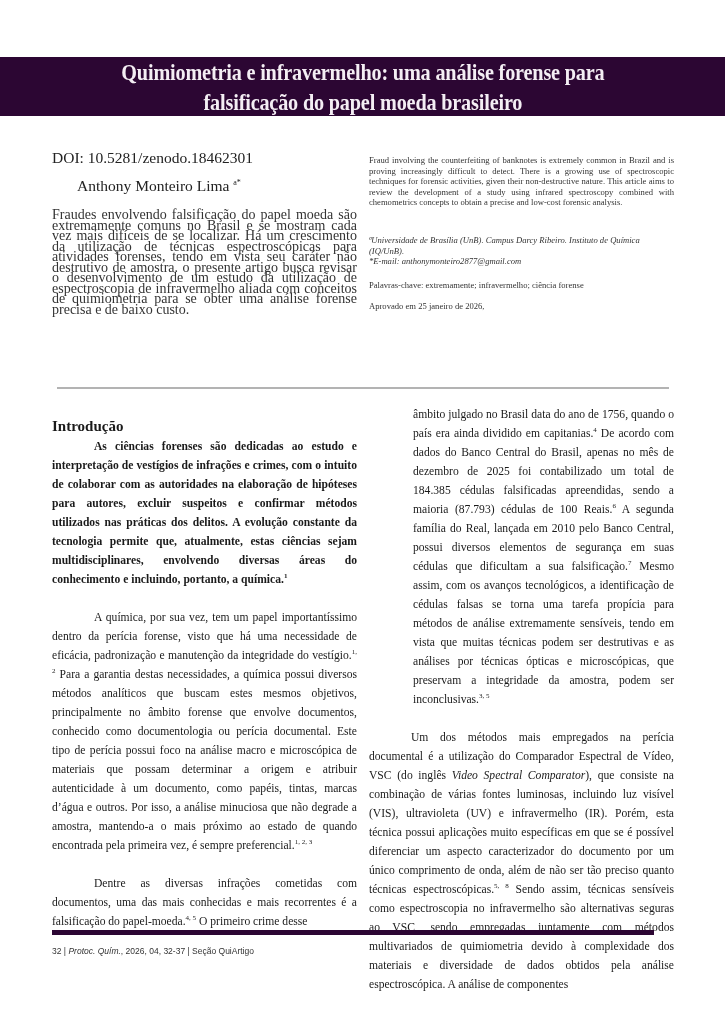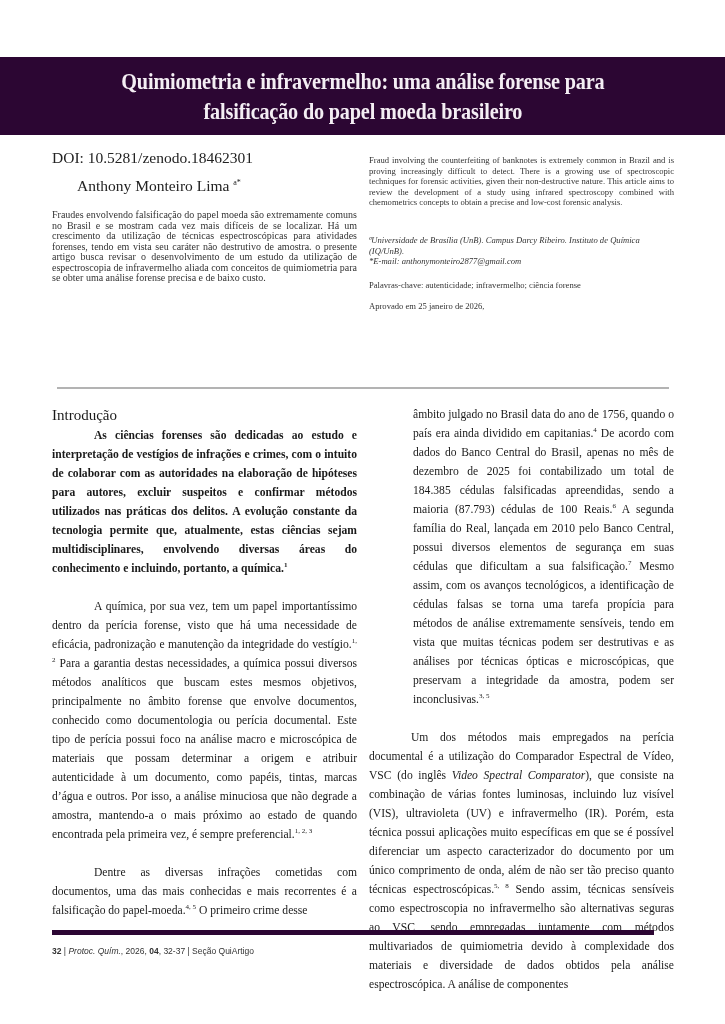--- a/index.html
+++ b/index.html
@@ -1,40 +1,40 @@
 <!DOCTYPE html>
 <html><head>
   <meta charset="utf-8">
   <style>
     html, body { margin: 0; padding: 0; background: #ffffff; }
     body { width: 725px; height: 1024px; position: relative; overflow: hidden; font-family: "Liberation Serif", serif; color: #1a1a1a; }
-    .banner { position: absolute; left: 0; top: 57px; width: 725px; height: 78px; background: #2c0633; display: flex; align-items: center; justify-content: center; }
+    .banner { position: absolute; left: 0; top: 57px; width: 725px; height: 59px; background: #2c0633; display: flex; align-items: center; justify-content: center; }
     .banner-title { color: #f4eef4; font-family: "Liberation Serif", serif; font-weight: bold; font-size: 23.5px; line-height: 30px; text-align: center; letter-spacing: -0.2px; transform: scaleX(0.86); transform-origin: center; white-space: nowrap; }
     .doi { position: absolute; left: 52px; top: 149px; font-size: 15.5px; color: #222; }
     .author { position: absolute; left: 52px; top: 177px; font-size: 15.5px; color: #222; margin-left: 25px; }
     .author sup { font-size: 8px; vertical-align: super; }
-    .abstract-pt { position: absolute; left: 52px; top: 210px; width: 305px; font-size: 10px; line-height: 10.5px; text-align: justify; color: #333; font-family: Liberation Serif, serif; }
+    .abstract-pt { position: absolute; left: 52px; top: 210px; width: 305px; font-size: 14px; line-height: 10.5px; text-align: justify; color: #333; font-family: Liberation Serif, serif; }
     .abstract-en { position: absolute; left: 369px; top: 155px; width: 305px; font-size: 8.6px; line-height: 10.5px; text-align: justify; color: #333; }
     .affil { position: absolute; left: 369px; top: 235px; width: 305px; font-size: 8.6px; line-height: 10.5px; font-style: italic; color: #333; }
     .keywords { position: absolute; left: 369px; top: 280px; width: 305px; font-size: 8.6px; line-height: 10.5px; color: #333; }
     .keywords b { font-weight: normal; }
     .dates { position: absolute; left: 369px; top: 301px; width: 305px; font-size: 8.6px; line-height: 10.5px; color: #333; }
     .divider { position: absolute; left: 57px; top: 387px; width: 612px; height: 2px; background: #b3b3b3; }
     .col { position: absolute; width: 305px; font-size: 11.6px; line-height: 19px; text-align: justify; color: #1a1a1a; }
     .col-left { left: 52px; top: 405px; }
     .col-right { left: 369px; top: 405px; }
-    .section-title { font-weight: normal; font-size: 15px; line-height: 20px; margin: 0 0 1px 0; }
+    .section-title { font-weight: bold; font-size: 15px; line-height: 20px; margin: 11px 0 1px 0; }
     .p { margin: 0; text-indent: 42px; }
     .p.bold { font-weight: bold; }
     .p.noindent { text-indent: 0; margin-left: 44px; }
     .gap { height: 19px; }
     sup.ref { font-size: 7px; line-height: 0; vertical-align: super; }
     .footer-bar { position: absolute; left: 52px; top: 930px; width: 602px; height: 5px; background: #2c0633; }
     .footer { position: absolute; left: 52px; top: 946px; font-family: "Liberation Sans", sans-serif; font-size: 8.5px; color: #333; }
-    .footer .b { font-weight: bold; }
+    .footer .b { font-weight: normal; }
     .footer .i { font-style: italic; }
   </style>
 </head>
 <body>
 
 <div class="banner">
   <div class="banner-title">
     <div>Quimiometria e infravermelho: uma análise forense para</div>
     <div>falsificação do papel moeda brasileiro</div>
   </div>
@@ -44,21 +44,21 @@
 <div class="author"><span>Anthony Monteiro Lima</span> <sup>a*</sup></div>
 
 <div class="abstract-pt">Fraudes envolvendo falsificação do papel moeda são extremamente comuns no Brasil e se mostram cada vez mais difíceis de se localizar. Há um crescimento da utilização de técnicas espectroscópicas para atividades forenses, tendo em vista seu caráter não destrutivo de amostra.  o presente artigo busca revisar o desenvolvimento de um estudo da utilização de espectroscopia de infravermelho aliada com conceitos de quimiometria para se obter uma análise forense precisa e de baixo custo.</div>
 <div class="abstract-en">Fraud involving the counterfeiting of banknotes is extremely common in Brazil and is proving increasingly difficult to detect. There is a growing use of spectroscopic techniques for forensic activities, given their non-destructive nature. This article aims to review the development of a study using infrared spectroscopy combined with chemometrics concepts to obtain a precise and low-cost forensic analysis.</div>
 
 <div class="affil">
   <div>ªUniversidade de Brasília (UnB). Campus Darcy Ribeiro. Instituto de Química (IQ/UnB).</div>
   <div>*E-mail: anthonymonteiro2877@gmail.com</div>
 </div>
 
-<div class="keywords"><b>Palavras-chave:</b><span> autenticidade; infravermelho; ciência forense</span></div>
+<div class="keywords"><b>Palavras-chave:</b><span> extremamente; infravermelho; ciência forense</span></div>
 
 <div class="dates">
   <div>Aprovado em 25 janeiro de 2026,</div>
 </div>
 
 <div class="divider"></div>
 
 <div class="col col-left">
   <div class="section-title">Introdução</div>
   <p class="p bold"><span>As ciências forenses são dedicadas ao estudo e interpretação de vestígios de infrações e crimes, com o intuito de colaborar com as autoridades na elaboração de hipóteses para autores, excluir suspeitos e confirmar métodos utilizados nas práticas dos delitos. A evolução constante da tecnologia permite que, atualmente, estas ciências sejam multidisciplinares, envolvendo diversas áreas do conhecimento e incluindo, portanto, a química.</span><sup class="ref">1</sup></p>

